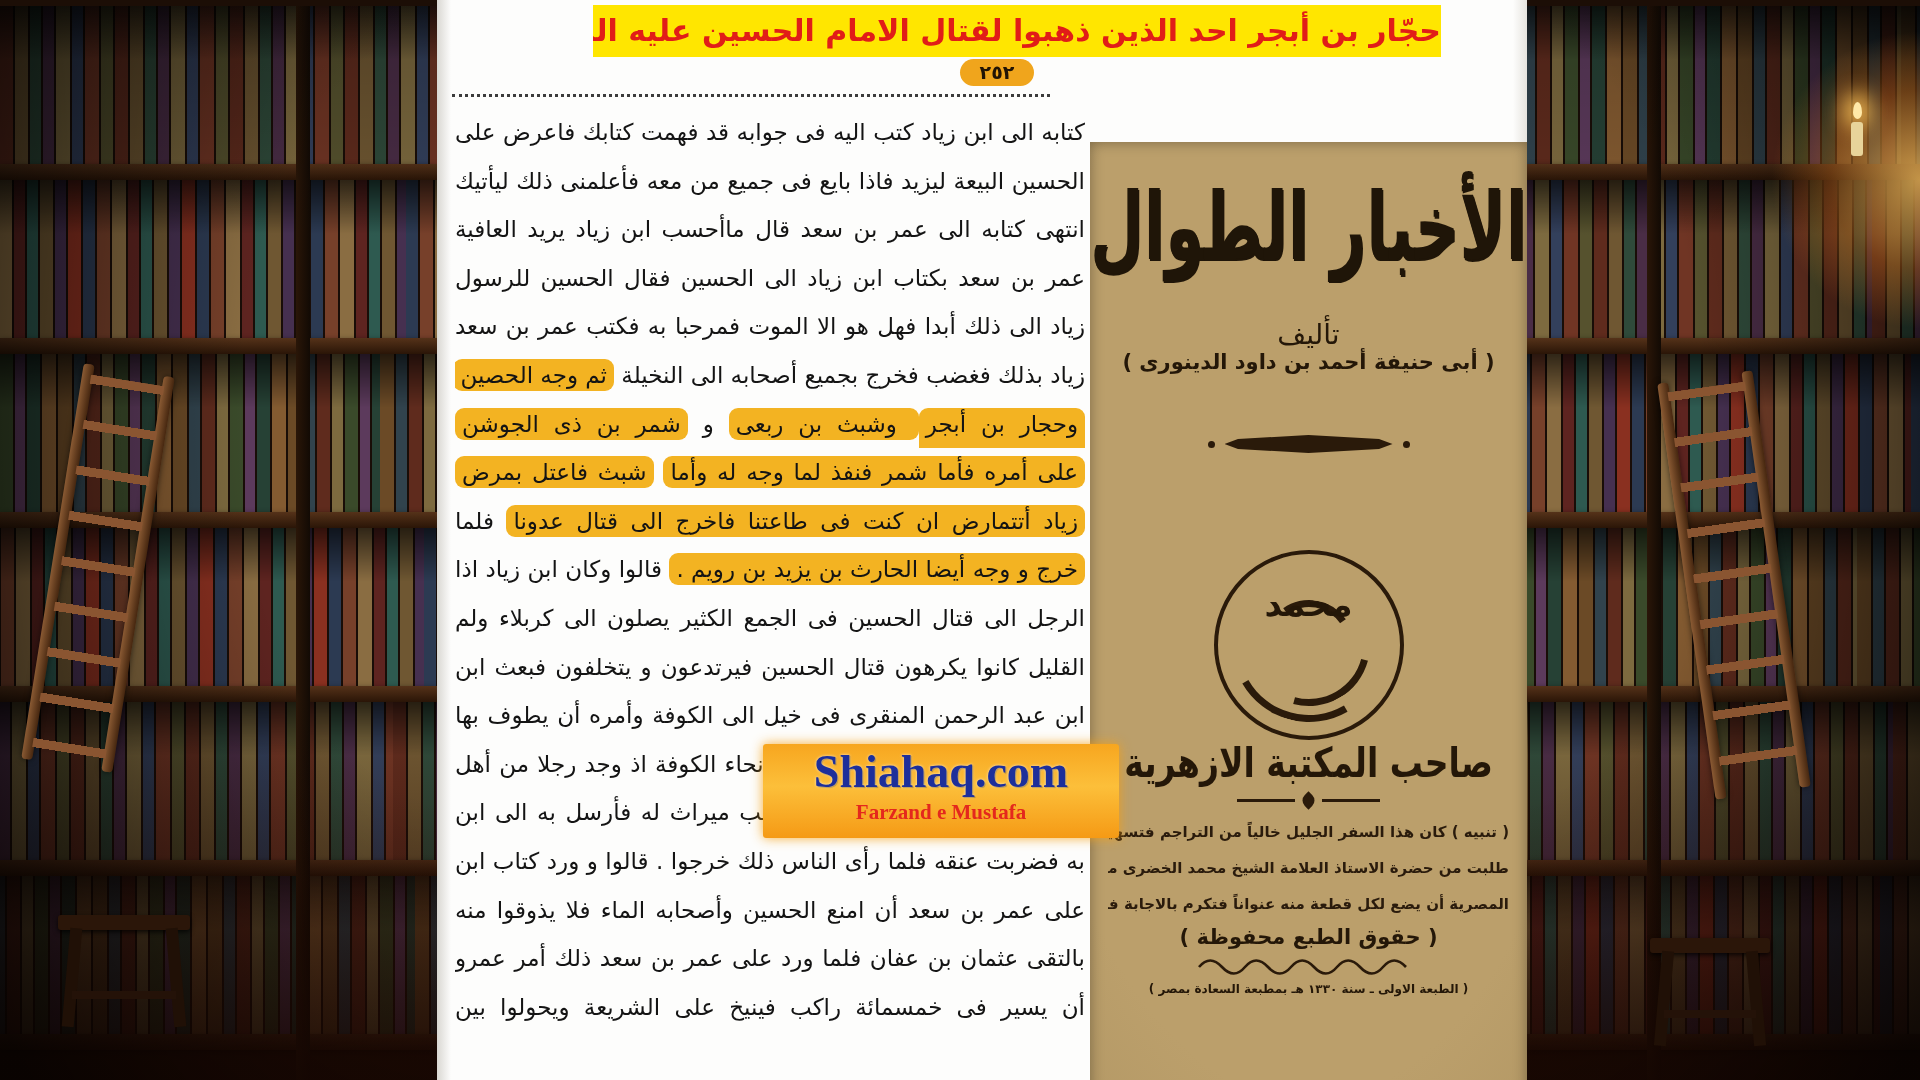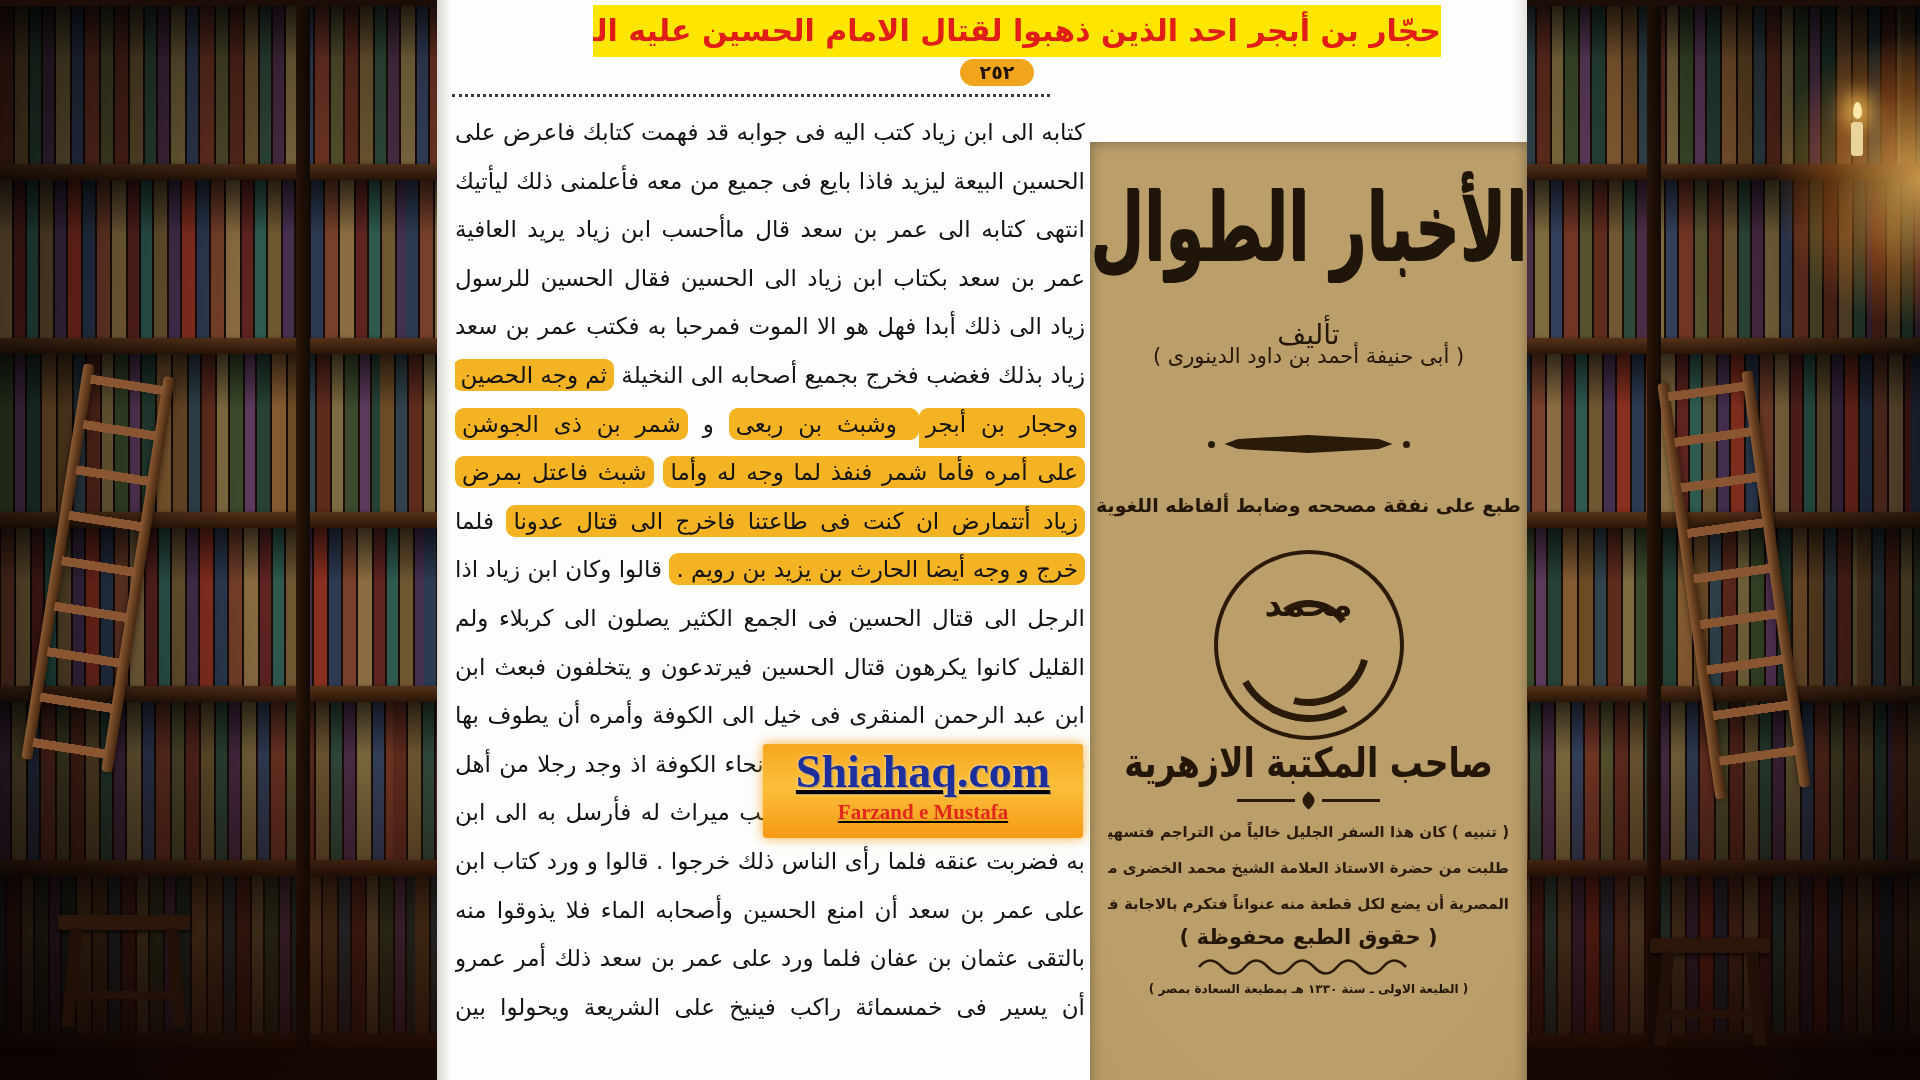--- a/index.html
+++ b/index.html
@@ -80,36 +80,36 @@
                border-top:3px dotted #3c3c3c;}
 
   
   .page-text{position:absolute;left:455px;top:108px;width:630px;z-index:4;}
   .tline{height:48.6px;line-height:48.6px;font-size:23px;color:#141414;direction:rtl;
          text-align:justify;text-align-last:justify;text-justify:inter-word;overflow:hidden;}
   .tline span.hl{background:#f3b322;border-radius:9px;padding:3px 7px;box-decoration-break:clone;-webkit-box-decoration-break:clone;}
   .tline span.u{border-bottom:6px solid #d6201a;padding-bottom:16px;}
 
   
-  .wm{position:absolute;left:763px;top:744px;width:320px;height:94px;z-index:6;text-align:center;
+  .wm{position:absolute;left:763px;top:744px;width:356px;height:94px;z-index:6;text-align:center;
       background:linear-gradient(180deg,#f7a61f,#fcbf3a 45%,#f59a15);border-radius:3px;
-      box-shadow:0 0 12px rgba(245,160,20,.85);text-decoration:underline;}
+      box-shadow:0 0 12px rgba(245,160,20,.85);}
   .wm-site{font-family:"Liberation Serif",serif;font-weight:bold;font-size:46px;line-height:56px;
            color:#1d2f9a;text-shadow:0 0 3px rgba(255,255,255,.75),1px 1px 1px rgba(0,0,0,.35);}
   .wm-by{font-family:"Liberation Serif",serif;font-weight:bold;font-size:21px;line-height:24px;color:#e4281d;}
 
   
   .cover{position:absolute;left:1090px;top:142px;width:437px;height:1008px;z-index:4;color:#241708;
          background:radial-gradient(120% 100% at 50% 40%,#bb9f6b 55%,#a88e5c 100%);
          box-shadow:0 0 14px rgba(0,0,0,.35) inset;}
   .cover .c-abs{position:absolute;left:0;width:100%;text-align:center;direction:rtl;}
   .c-title{top:30px;font-size:62px;font-weight:bold;transform:scaleY(1.5);transform-origin:top;
            color:#1f1508;text-shadow:1px 1px 0 #1f1508;}
   .c-taalif{top:176px;font-size:28px;}
-  .c-author{top:202px;font-size:21px;font-weight:normal;}
+  .c-author{top:208px;font-size:21px;font-weight:bold;}
   .c-diamond{top:293px;display:flex;justify-content:center;align-items:center;gap:10px;}
   .c-diamond .dia{width:168px;height:18px;background:#2a1a0a;
         clip-path:polygon(0 50%,8% 22%,50% 0,92% 22%,100% 50%,92% 78%,50% 100%,8% 78%);}
   .c-diamond .dot{width:7px;height:7px;background:#2a1a0a;border-radius:50%;}
   .c-print{top:352px;font-size:19px;font-weight:bold;}
   .seal{position:absolute;left:50%;transform:translateX(-50%);top:408px;width:190px;height:190px;}
   .seal-ring{position:absolute;inset:0;border:4px solid #2a1a0a;border-radius:50%;}
   .seal-swirl{position:absolute;border:7px solid transparent;border-radius:50%;}
   .seal-swirl.s1{inset:18px;border-bottom-color:#2a1a0a;transform:rotate(15deg);}
   .seal-swirl.s2{inset:34px;border-bottom-color:#2a1a0a;transform:rotate(-30deg);}
@@ -254,21 +254,20 @@
 
   <div class="cover">
     <div class="c-abs c-title">الأخبار الطوال</div>
     <div class="c-abs c-taalif">تأليف</div>
     <div class="c-abs c-author">( أبى حنيفة أحمد بن داود الدينورى )</div>
     <div class="c-abs c-diamond">
       <span class="dot"></span>
         <span class="dia"></span>
         <span class="dot"></span>
     </div>
-    <div class="c-abs c-print">طبع على نفقة مصححه وضابط ألفاظه اللغوية</div>
     <div class="seal">
       <div class="seal-ring"></div>
       <div class="seal-swirl s1"></div>
         <div class="seal-swirl s2"></div>
         <div class="seal-swirl s3"></div>
       <div class="seal-text">محمد</div>
     </div>
     <div class="c-abs c-library">صاحب المكتبة الازهرية</div>
     <div class="c-abs c-minidiv">
       <span class="md-line"></span>

